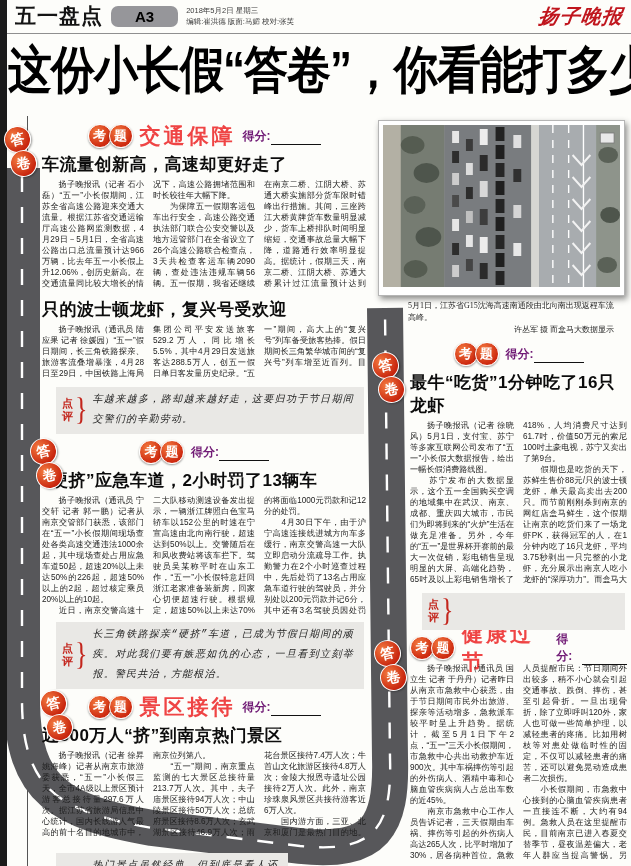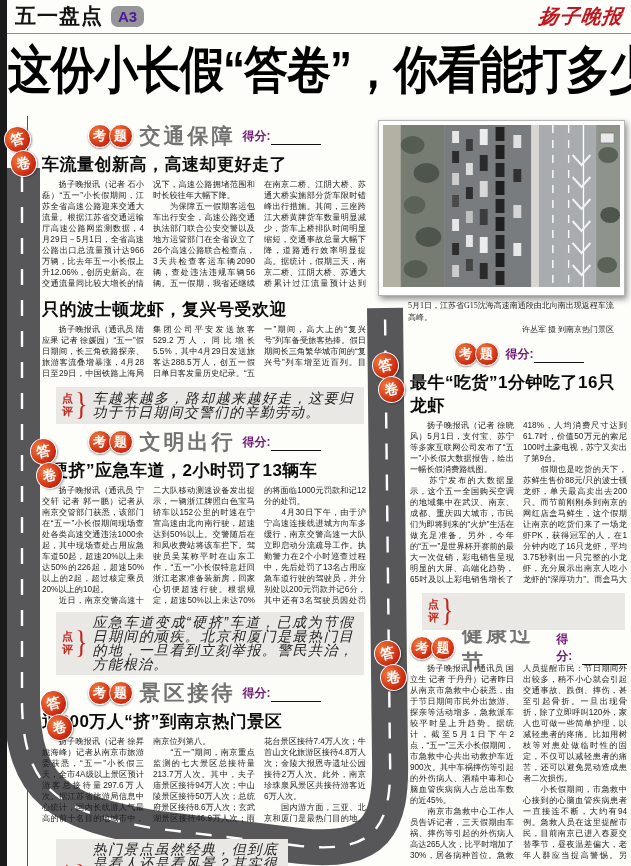--- a/index.html
+++ b/index.html
@@ -5,21 +5,21 @@
   html,body{margin:0;padding:0;background:#e8e8e8;}
   .page{position:relative;width:631px;height:866px;background:#fdfdfa;overflow:hidden;
         font-family:"Liberation Sans",sans-serif;margin:0 auto;}
   .edge-strip{position:absolute;left:0;top:0;width:7px;height:866px;background:#1b1b1b;z-index:6;}
   .col-rule{position:absolute;left:27px;top:116px;bottom:0;width:1px;background:#555;z-index:0;}
   .road-svg{position:absolute;left:0;top:0;z-index:1;pointer-events:none;}
 
   
   .hd{position:absolute;top:0;left:15px;right:8px;height:32px;display:flex;align-items:center;gap:8px;z-index:5;}
   .sec-label{font-size:21px;font-weight:bold;color:#141414;letter-spacing:1px;}
-  .page-badge{background:#96969a;color:#4c1d95;font-weight:bold;font-size:15px;padding:2px 7px;border-radius:7px;}
+  .page-badge{background:#96969a;color:#000000;font-weight:bold;font-size:15px;padding:2px 24px;border-radius:7px;}
   .hd-meta{font-size:7.5px;color:#3c3c3c;line-height:1.5;}
   .logo{margin-left:auto;color:#c0161e;font-size:20px;font-weight:bold;font-style:italic;
         font-family:"Liberation Serif",serif;transform:skewX(-8deg);letter-spacing:1px;}
   .hd-rule{position:absolute;top:33px;left:0;right:0;height:0;border-top:1.5px solid #8f8f8f;z-index:5;}
 
   .headline{position:absolute;top:46px;left:8px;right:8px;margin:0;text-align:center;
             font-size:44px;font-weight:900;color:#000;line-height:1.1;z-index:5;
             transform:scaleY(1.15);letter-spacing:-1px;white-space:nowrap;}
 
   
@@ -28,39 +28,39 @@
   .col-right{flex:1;margin-left:8px;min-width:0;}
 
   
   .sec-header{display:flex;align-items:center;justify-content:center;gap:7px;margin:4px 0 1px;height:28px;}
   .exam-badges{display:flex;}
   .exam-badge{width:22px;height:22px;border-radius:50%;color:#fff;font-weight:bold;font-size:13px;
               display:flex;align-items:center;justify-content:center;
               background:radial-gradient(circle at 35% 30%,#f3793f,#ce2a10 70%);
               border:1px solid #fff;box-shadow:0 1px 2px rgba(0,0,0,.4);}
   .exam-badge+.exam-badge{margin-left:-3px;}
-  .sec-title{font-family:"Liberation Serif",serif;font-size:21px;font-weight:bold;color:#737373;letter-spacing:3px;}
+  .sec-title{font-family:"Liberation Serif",serif;font-size:21px;font-weight:bold;color:#ef4444;letter-spacing:3px;}
   .score{font-size:12px;font-weight:bold;color:#701a75;display:flex;align-items:flex-end;}
   .score-line{display:inline-block;width:50px;border-bottom:1.5px solid #111;height:11px;}
 
   .art-title{font-size:17px;font-weight:bold;color:#0c0c0c;margin:3px 0 3px;letter-spacing:.5px;}
   .art-body{font-size:8.2px;line-height:11px;color:#1d1d1d;text-align:justify;white-space:pre-line;
             column-gap:9px;overflow:hidden;}
   .cols3{column-count:3;}
   .cols2{column-count:2;}
 
   
   .comment{background:#e9e8e5;margin:5px 2px 3px 14px;padding:3px 10px 4px 6px;
            display:flex;align-items:center;position:relative;z-index:2;}
   .cmt-label{display:flex;flex-direction:column;color:#c3251c;font-weight:bold;font-size:11px;
              line-height:1.15;font-family:"Liberation Serif",serif;}
   .cmt-brace{color:#c3251c;font-size:26px;font-weight:400;margin:0 5px 0 2px;
              font-family:"Liberation Serif",serif;transform:scaleY(1.2);}
-  .cmt-text{font-size:14px;font-style:italic;color:#242424;line-height:14px;letter-spacing:1.2px;
-            font-family:Liberation Sans, sans-serif;text-align:justify;}
+  .cmt-text{font-size:10px;font-style:italic;color:#242424;line-height:20px;letter-spacing:1.2px;
+            font-family:Liberation Mono, monospace;text-align:justify;}
 
   
   .photo-frame{background:#fff;border:1px solid #b5b5b5;box-shadow:2px 3px 6px rgba(0,0,0,.45);
                padding:4px;margin:2px 2px 4px 4px;position:relative;z-index:2;}
   .caption{font-size:8px;color:#1f1f1f;line-height:12px;margin:2px 13px 0 34px;
            font-family:"Liberation Serif",serif;}
   .caption .credit{display:block;text-align:right;}
   .right-ind{margin-left:36px;}
 
   
@@ -78,20 +78,24 @@
   <div class="col-rule"></div>
 
   <svg class="road-svg" width="631" height="866" viewBox="0 0 631 866">
     <path d="M 22,168 L 22,700 C 22,792 62,812 152,828 L 300,846 C 376,854 392,826 390,758 L 385,308" fill="none" stroke="#57575a" stroke-width="36"></path>
     <path d="M 22,176 L 22,700 C 22,792 62,812 152,828 L 300,846 C 376,854 392,826 390,758 L 385,312" fill="none" stroke="#ffffff" stroke-width="2.4" stroke-dasharray="16 15"></path>
   </svg>
 
   <div class="hd">
     <span class="sec-label">五一盘点</span>
     <span class="page-badge">A3</span>
+    <div class="hd-meta">
+      <div>2018年5月2日 星期三</div>
+      <div>编辑:崔洪德  版面:马媚  校对:张芙</div>
+    </div>
     <span class="logo">扬子晚报</span>
   </div>
   <div class="hd-rule"></div>
 
   <h1 class="headline">这份小长假“答卷”，你看能打多少分</h1>
 
   <div class="content">
 
     <div class="col-left">
 
@@ -118,37 +122,36 @@
         </span>
         <span class="cmt-brace">}</span>
         <span class="cmt-text">车越来越多，路却越来越好走，这要归功于节日期间交警们的辛勤劳动。</span>
       </div>
 
       <div class="sec-header">
         <span class="exam-badges">
           <span class="exam-badge">考</span>
           <span class="exam-badge">题</span>
         </span>
-        <span class="sec-title">文明出行</span>
         <span class="score">
             <span>得分:</span>
             <span class="score-line"></span>
           </span>
       </div>
       <h2 class="art-title">“硬挤”应急车道，2小时罚了13辆车</h2>
       <div class="art-body cols3" style="height:122px;">　　扬子晚报讯（通讯员 宁交轩 记者 郭一鹏）记者从南京交管部门获悉，该部门在“五一”小长假期间现场查处各类高速交通违法1000余起，其中现场查处占用应急车道50起，超速20%以上未达50%的226起，超速50%以上的2起，超过核定乘员20%以上的10起。
 　　近日，南京交警高速十二大队移动测速设备发出提示，一辆浙江牌照白色宝马轿车以152公里的时速在宁宣高速由北向南行驶，超速达到50%以上。交警随后在和凤收费站将该车拦下。驾驶员吴某称平时在山东工作，“五一”小长假特意赶回浙江老家准备装新房，回家心切便超速行驶。根据规定，超速50%以上未达70%的将面临1000元罚款和记12分的处罚。
 　　4月30日下午，由于沪宁高速连接线进城方向车多缓行，南京交警高速一大队立即启动分流疏导工作。执勤警力在2个小时巡查过程中，先后处罚了13名占用应急车道行驶的驾驶员，并分别处以200元罚款并记6分，其中还有3名驾驶员因处罚后驾驶证累计记分达到12分而被扣留驾驶证。在执勤交警的有力保障下，应急车道通行情况良好，一辆运送患者的120救护车在交警的指挥下快速地通过了拥堵路段，为患者的及时救治赢得了宝贵时间。</div>
       <div class="comment">
         <span class="cmt-label">
           <span>点</span>
           <span>评</span>
         </span>
         <span class="cmt-brace">}</span>
-        <span class="cmt-text">应急车道变成“硬挤”车道，已成为节假日期间的顽疾。北京和厦门是最热门目的地，一旦看到立刻举报。警民共治，方能根治。</span>
+        <span class="cmt-text">长三角铁路探亲“硬挤”车道，已成为节假日期间的顽疾。对此我们要有嫉恶如仇的心态，一旦看到立刻举报。警民共治，方能根治。</span>
       </div>
 
       <div class="sec-header">
         <span class="exam-badges">
           <span class="exam-badge">考</span>
           <span class="exam-badge">题</span>
         </span>
         <span class="sec-title">景区接待</span>
         <span class="score">
             <span>得分:</span>
@@ -231,21 +234,21 @@
           </g>
           <rect x="216" y="0" width="24" height="162" fill="#8e948b"></rect>
           <ellipse cx="228" cy="30" rx="10" ry="8" fill="#5a6157"></ellipse>
             <ellipse cx="230" cy="90" rx="10" ry="8" fill="#4e554c"></ellipse>
           <ellipse cx="227" cy="140" rx="10" ry="8" fill="#5a6157"></ellipse>
           <rect x="220" y="8" width="14" height="10" fill="#e9e9e9" stroke="#777" stroke-width="0.8"></rect>
         </svg>
       </div>
       <p class="caption">
         <span>5月1日，江苏省G15沈海高速南通段由北向南出现返程车流高峰。</span>
-        <span class="credit">许丛军 摄 到南京热门景区</span>
+        <span class="credit">许丛军 摄 而盒马大数据显示</span>
       </p>
 
       <div class="sec-header right-ind">
         <span class="exam-badges">
           <span class="exam-badge">考</span>
           <span class="exam-badge">题</span>
         </span>
         <span class="score">
             <span>得分:</span>
             <span class="score-line"></span>

